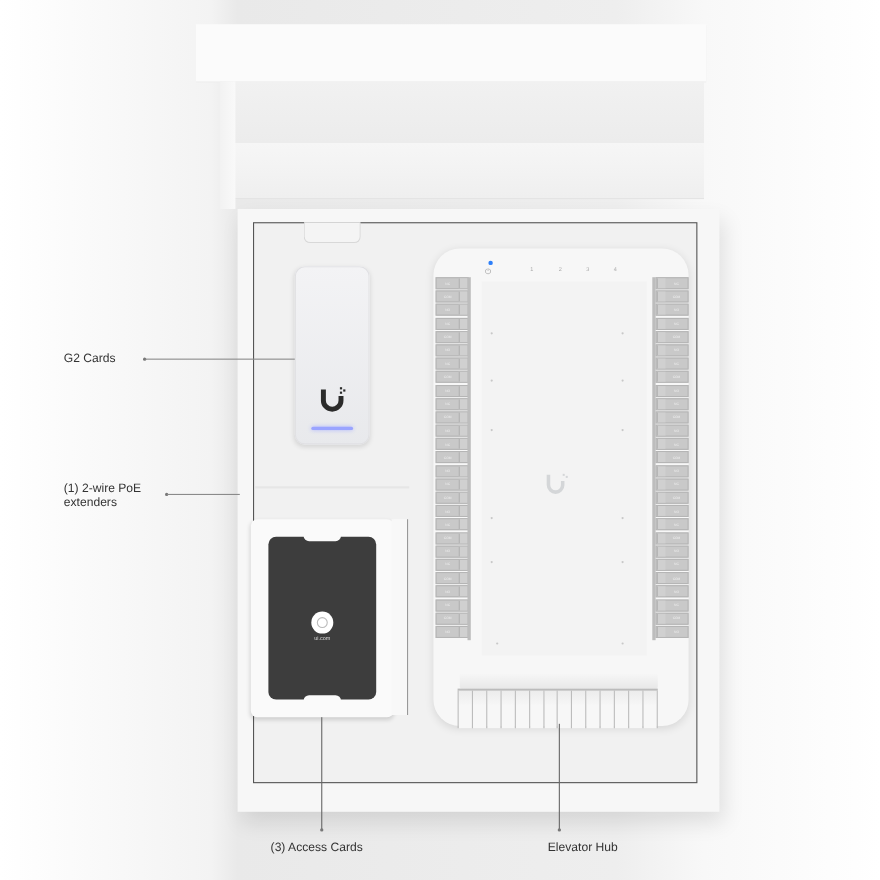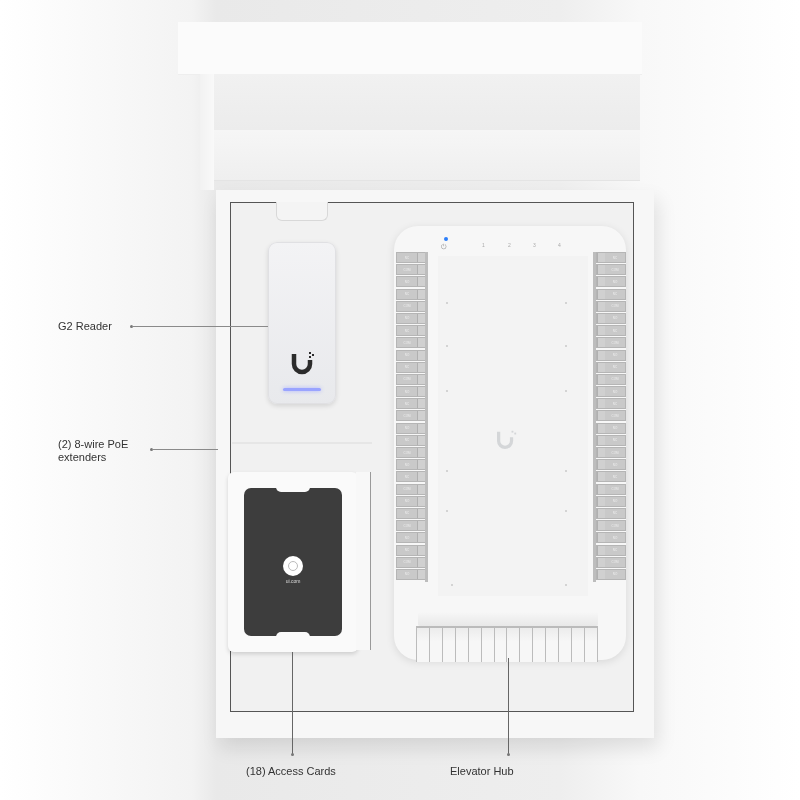--- a/index.html
+++ b/index.html
@@ -348,28 +348,28 @@
     <div class="cell"></div>
     <div class="cell"></div>
     <div class="cell"></div>
     <div class="cell"></div>
     <div class="cell"></div>
     <div class="cell"></div>
     <div class="cell"></div>
     <div class="cell"></div>
   </div>
 
-<div class="abs lbl" style="left:58px;top:319px">G2 Reader</div>
+<div class="abs lbl" style="left:58px;top:319px">G2 Cards</div>
 <div class="abs ldot" style="left:130px;top:325px"></div>
 <div class="abs line-h" style="left:132px;top:326px;width:136px"></div>
 
-<div class="abs lbl" style="left:58px;top:437px">(2) 8-wire PoE</div>
+<div class="abs lbl" style="left:58px;top:437px">(1) 2-wire PoE</div>
 <div class="abs lbl" style="left:58px;top:450px">extenders</div>
 <div class="abs ldot" style="left:150px;top:448px"></div>
 <div class="abs line-h" style="left:152px;top:449px;width:66px"></div>
 
 <div class="abs line-v" style="left:292px;top:652px;height:102px"></div>
 <div class="abs ldot" style="left:291px;top:753px"></div>
-<div class="abs lbl" style="left:246px;top:764px">(18) Access Cards</div>
+<div class="abs lbl" style="left:246px;top:764px">(3) Access Cards</div>
 
 <div class="abs line-v" style="left:508px;top:658px;height:96px"></div>
 <div class="abs ldot" style="left:507px;top:753px"></div>
-<div class="abs lbl" style="left:450px;top:764px">Elevator Hub</div>
+<div class="abs lbl" style="left:498px;top:764px">Elevator Hub</div>
 
 </body></html>

